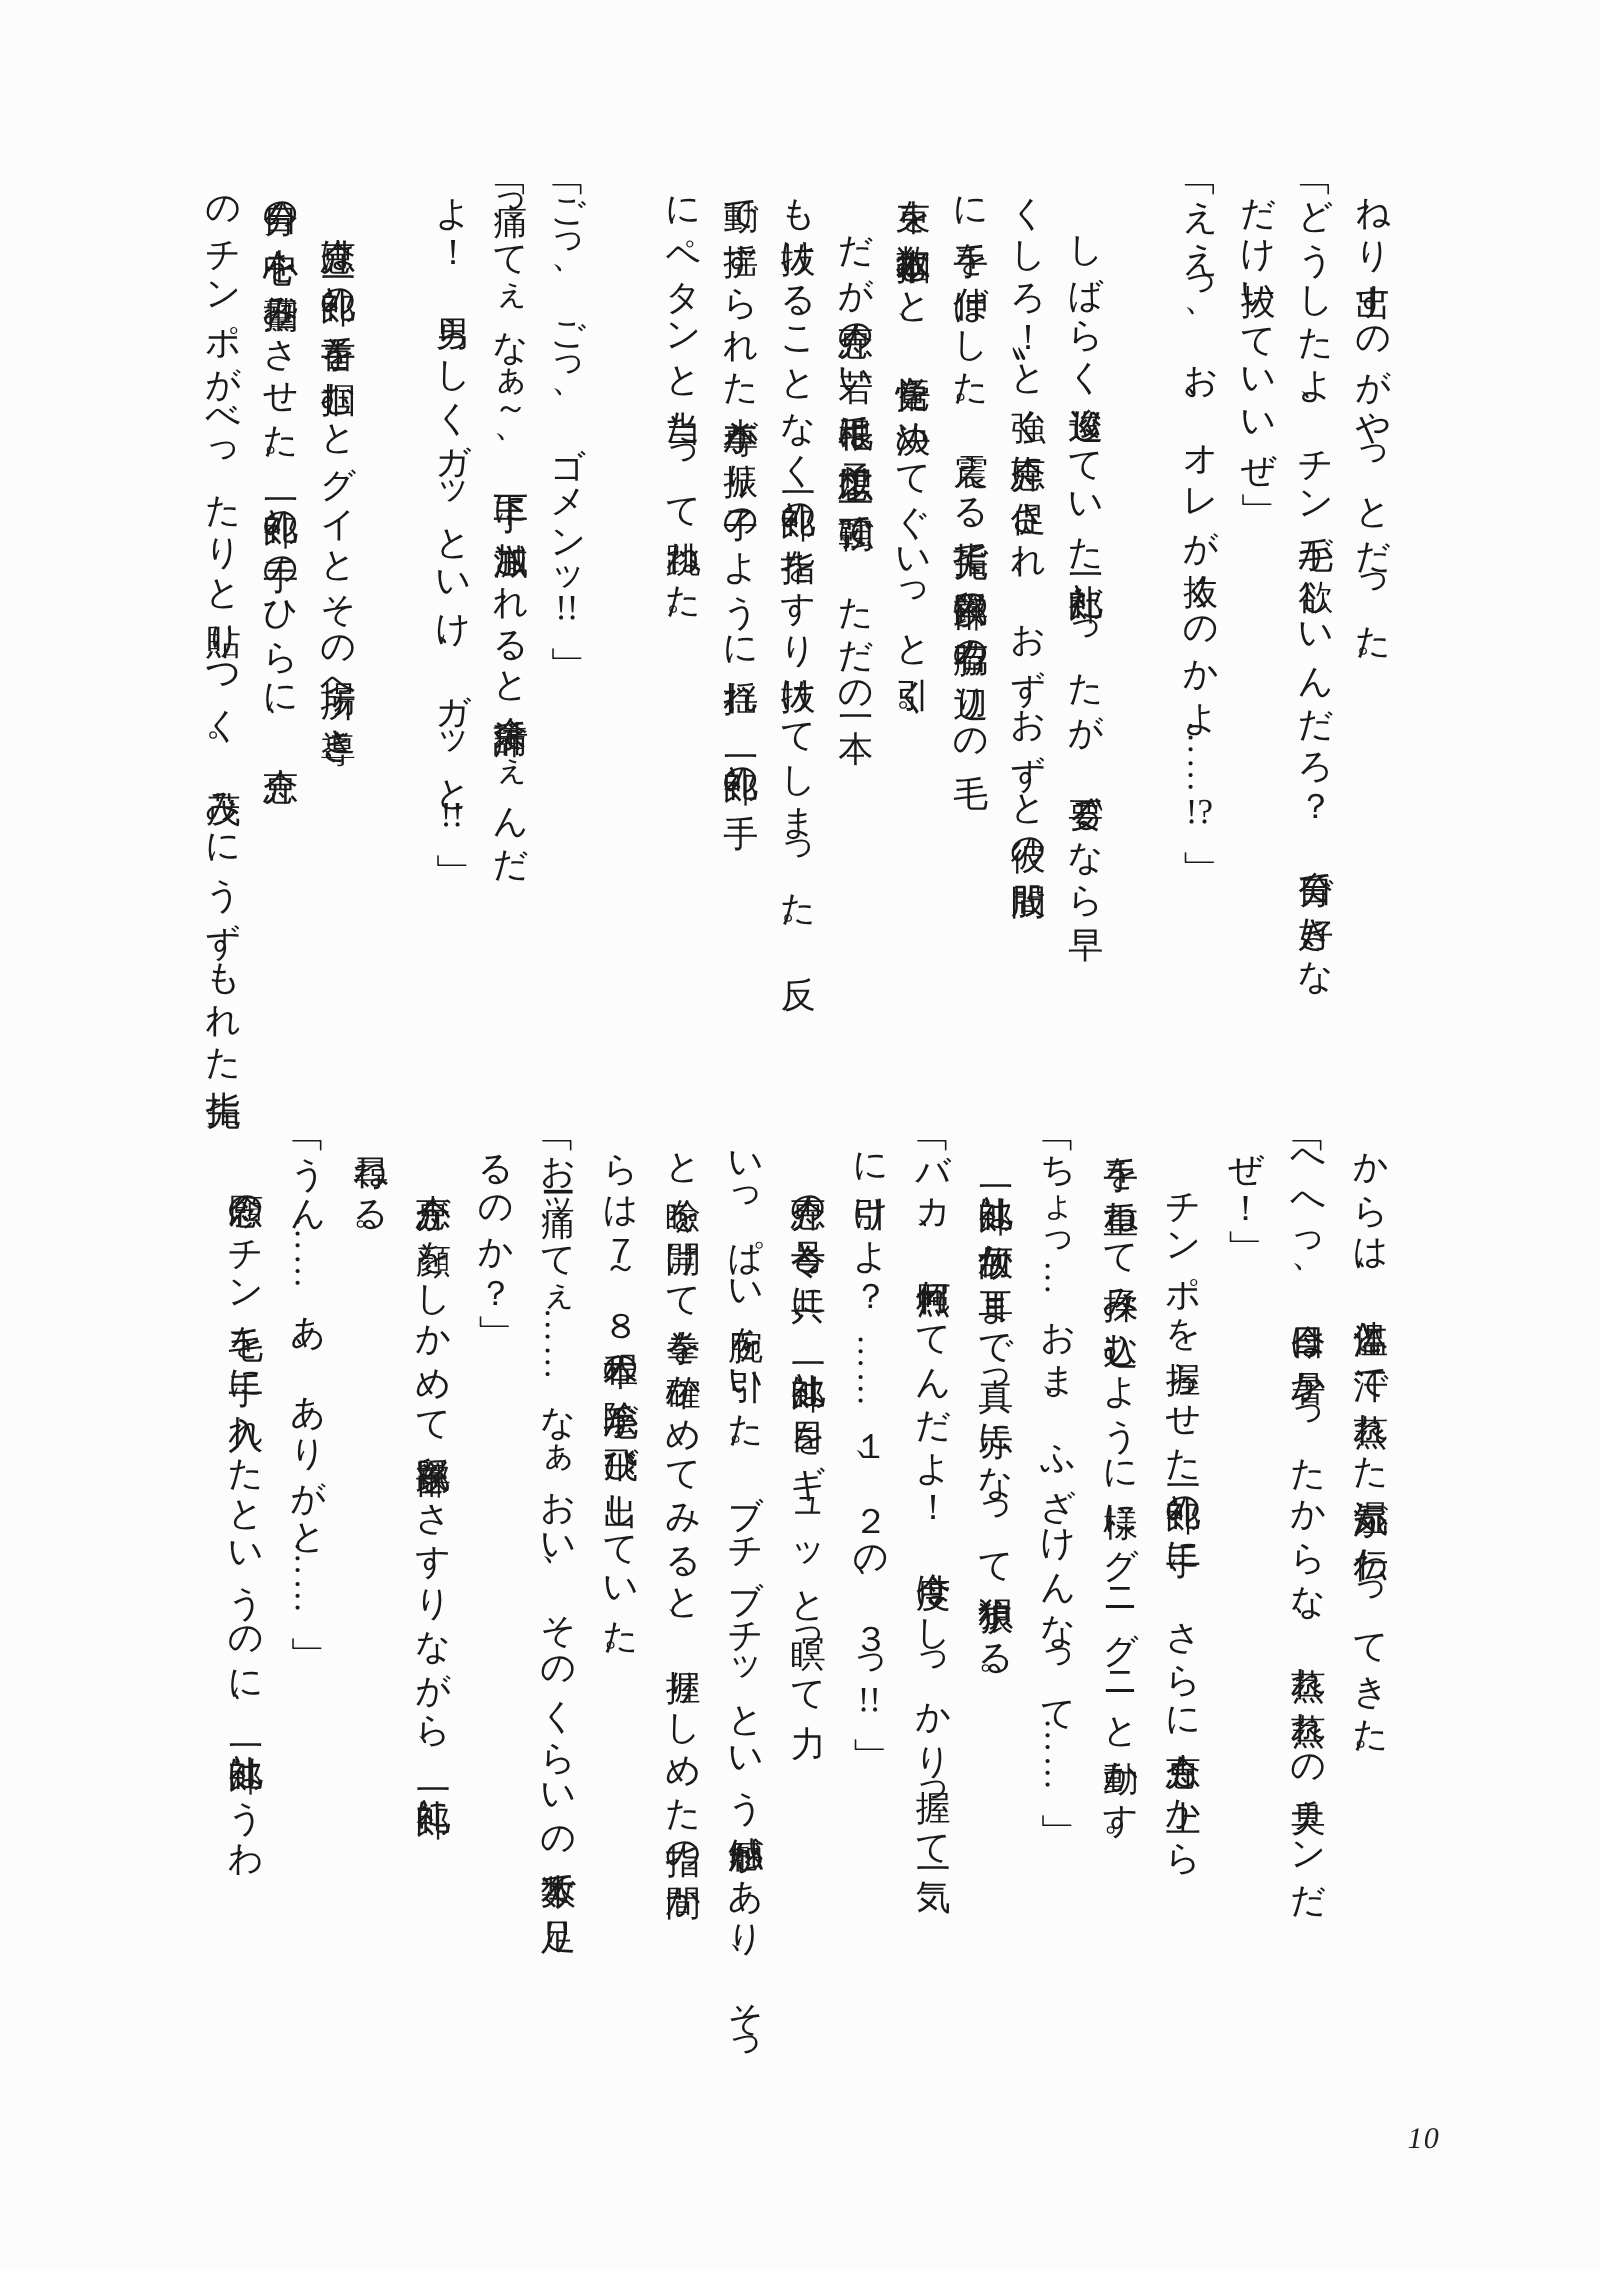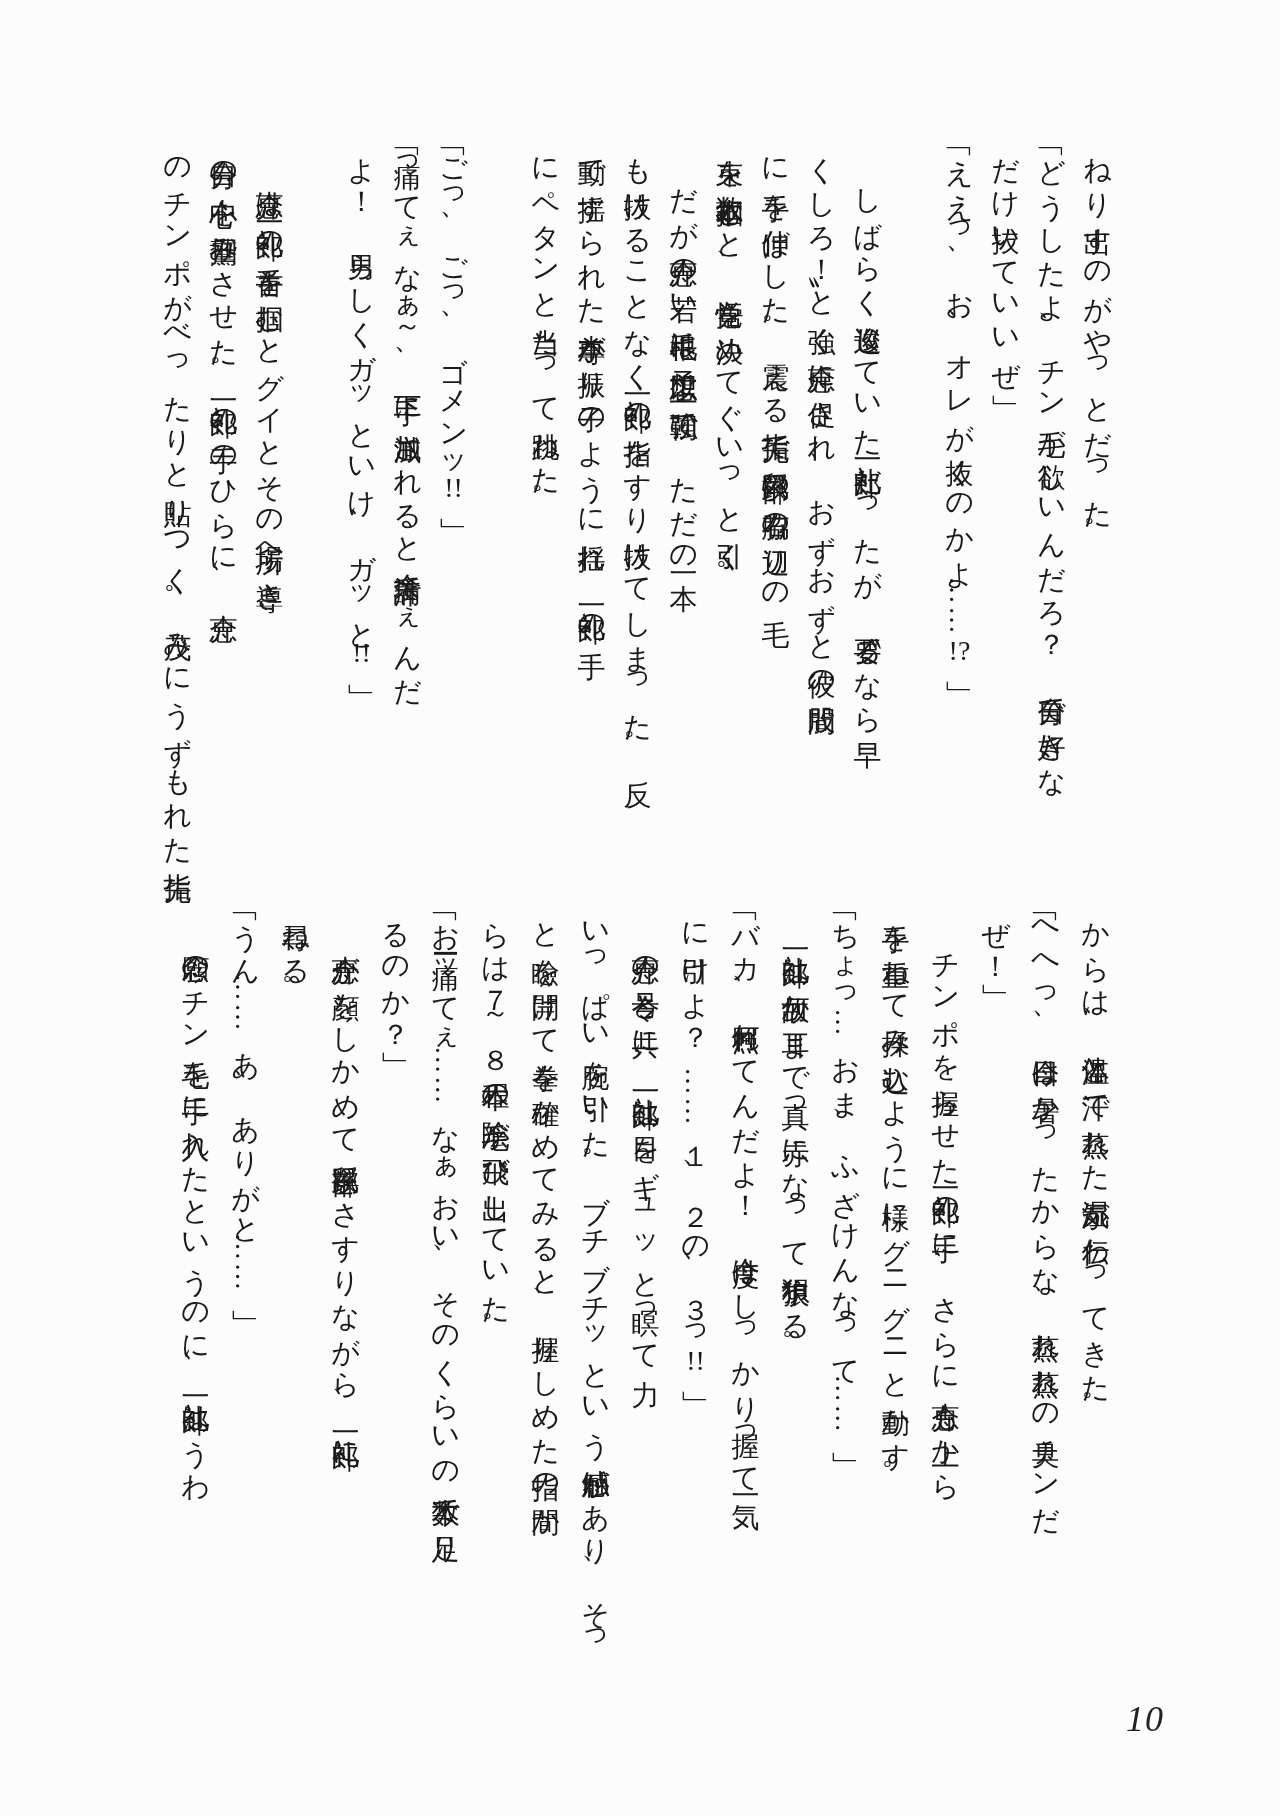--- a/index.html
+++ b/index.html
@@ -43,21 +43,21 @@
     white-space: pre;
   }
   .tcy {
     text-combine-upright: all;
     -webkit-text-combine: horizontal;
   }
   .page-number {
     position: absolute;
     top: 1698px;
     left: 1126px;
-    font-size: 36px;
+    font-size: 24px;
     font-style: italic;
     color: #222222;
     letter-spacing: 1px;
   }
 </style>
 </head>
 <body>
 
 <div class="page">
 

